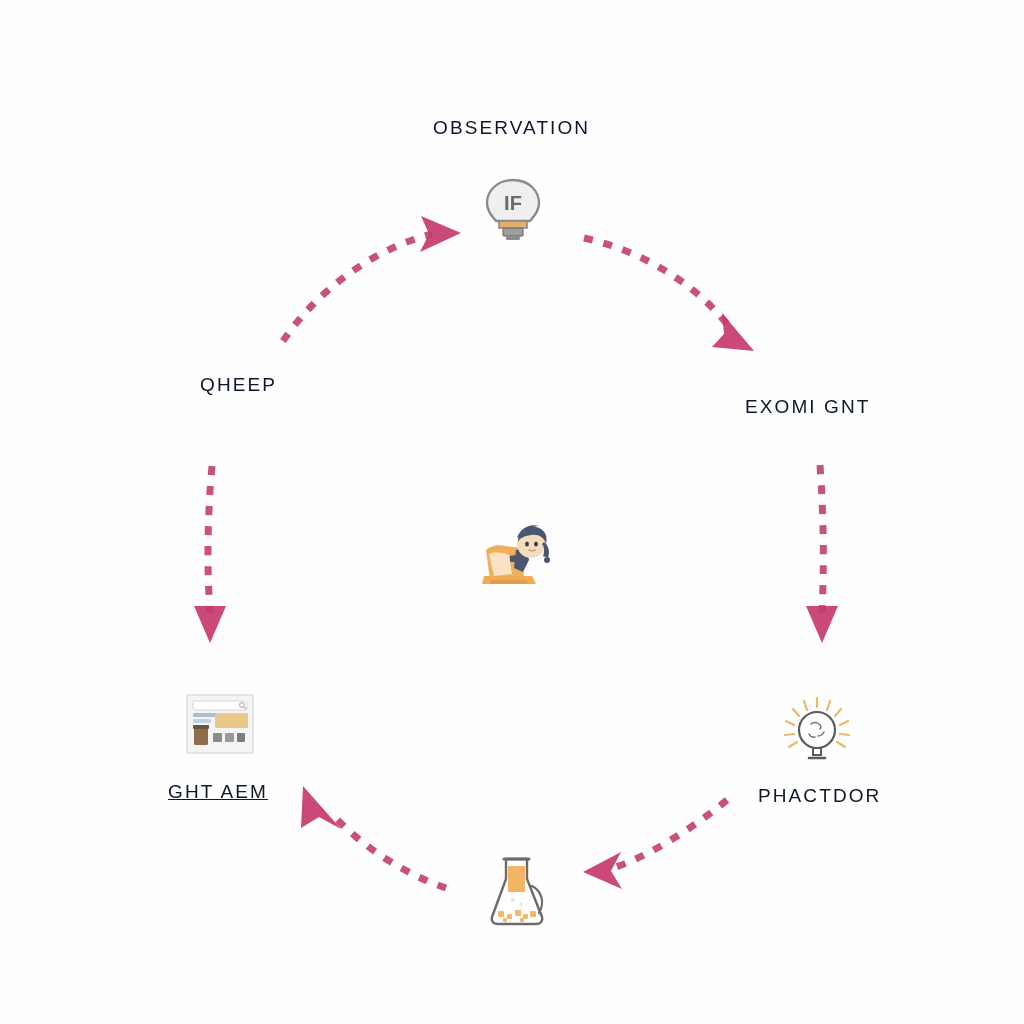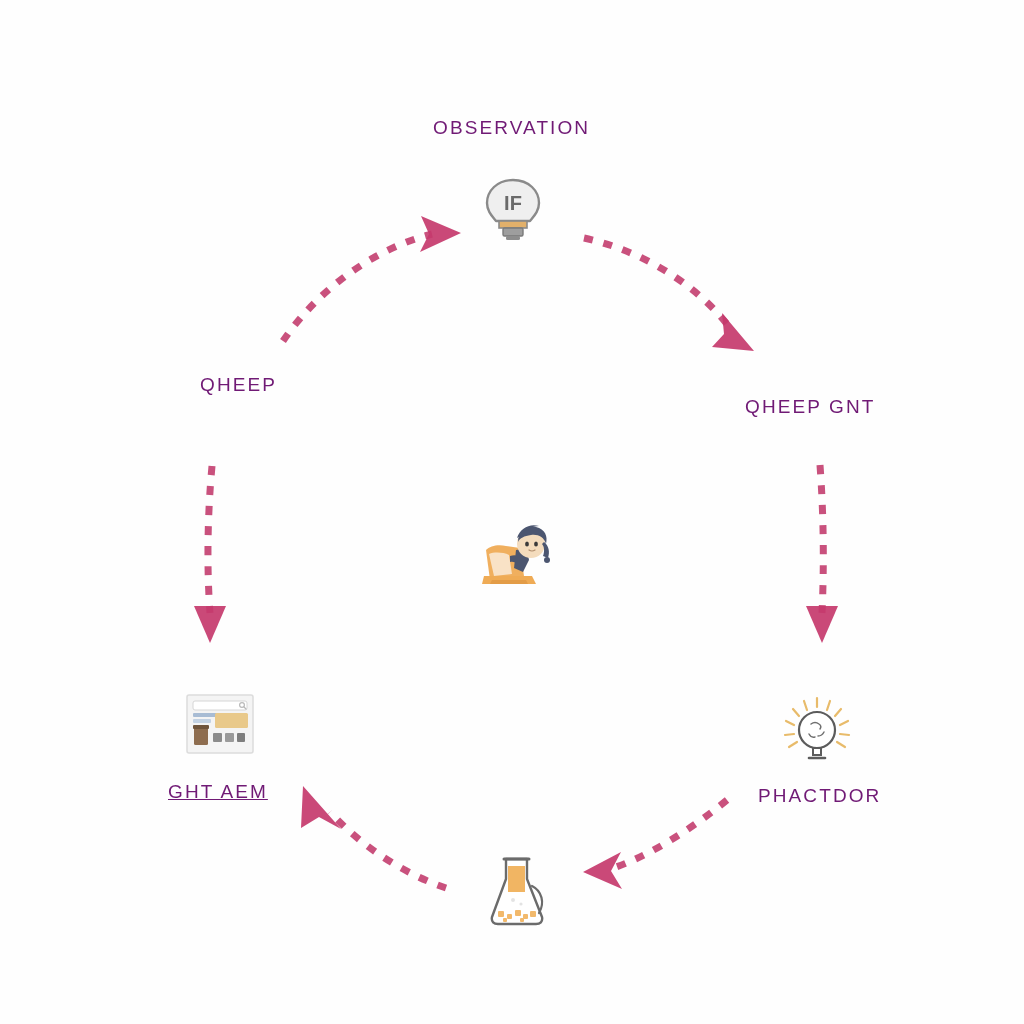--- a/index.html
+++ b/index.html
@@ -26,21 +26,21 @@
     top: 0;
     width: 1024px;
     height: 1024px;
     pointer-events: none;
   }
   .node-label {
     position: absolute;
     font-family: "Liberation Sans", sans-serif;
     font-size: 19px;
     letter-spacing: 2.1px;
-    color: #701a75;
+    color: #0f172a;
     white-space: nowrap;
     font-weight: 400;
   }
   .node-icon {
     position: absolute;
   }
   
   #label-observation { left: 433px; top: 117px; }
   #label-qheep       { left: 200px; top: 374px; }
   #label-exomi       { left: 745px; top: 396px; }
@@ -123,21 +123,21 @@
 
       <rect x="21" y="52" width="20" height="8" rx="1.5" fill="#9e9e9e" stroke="#7a7a7a" stroke-width="1.4"></rect>
       <rect x="24" y="60" width="14" height="4" rx="1.5" fill="#8d8d8d"></rect>
 
       <text x="31" y="34" font-family="'Liberation Sans', sans-serif" font-size="20" font-weight="600" fill="#6a6a6a" text-anchor="middle">IF</text>
     </svg>
   </div>
 
   <div class="node-label" id="label-qheep">QHEEP</div>
 
-  <div class="node-label" id="label-exomi">QHEEP GNT</div>
+  <div class="node-label" id="label-exomi">EXOMI GNT</div>
 
   <div class="node-icon" id="icon-scientist">
     <svg viewBox="0 0 82 76" width="82" height="76">
 
       <path d="M10 32 C14 28 22 26 30 28 L44 30 L48 58 L40 60 L14 62 Z" fill="#efab55" opacity="0.95"></path>
       <path d="M13 36 C18 34 27 34 33 37 L36 56 L18 58 Z" fill="#fdfdfd" opacity="0.65"></path>
       <path d="M8 58 L56 58 L60 66 L6 66 Z" fill="#efab55"></path>
       <path d="M16 62 L50 62 L52 66 L14 66 Z" fill="#e09843" opacity="0.8"></path>
 
       <path d="M34 38 C40 36 46 38 50 44 L46 50 C42 45 38 43 34 44 Z" fill="#4c5670"></path>

